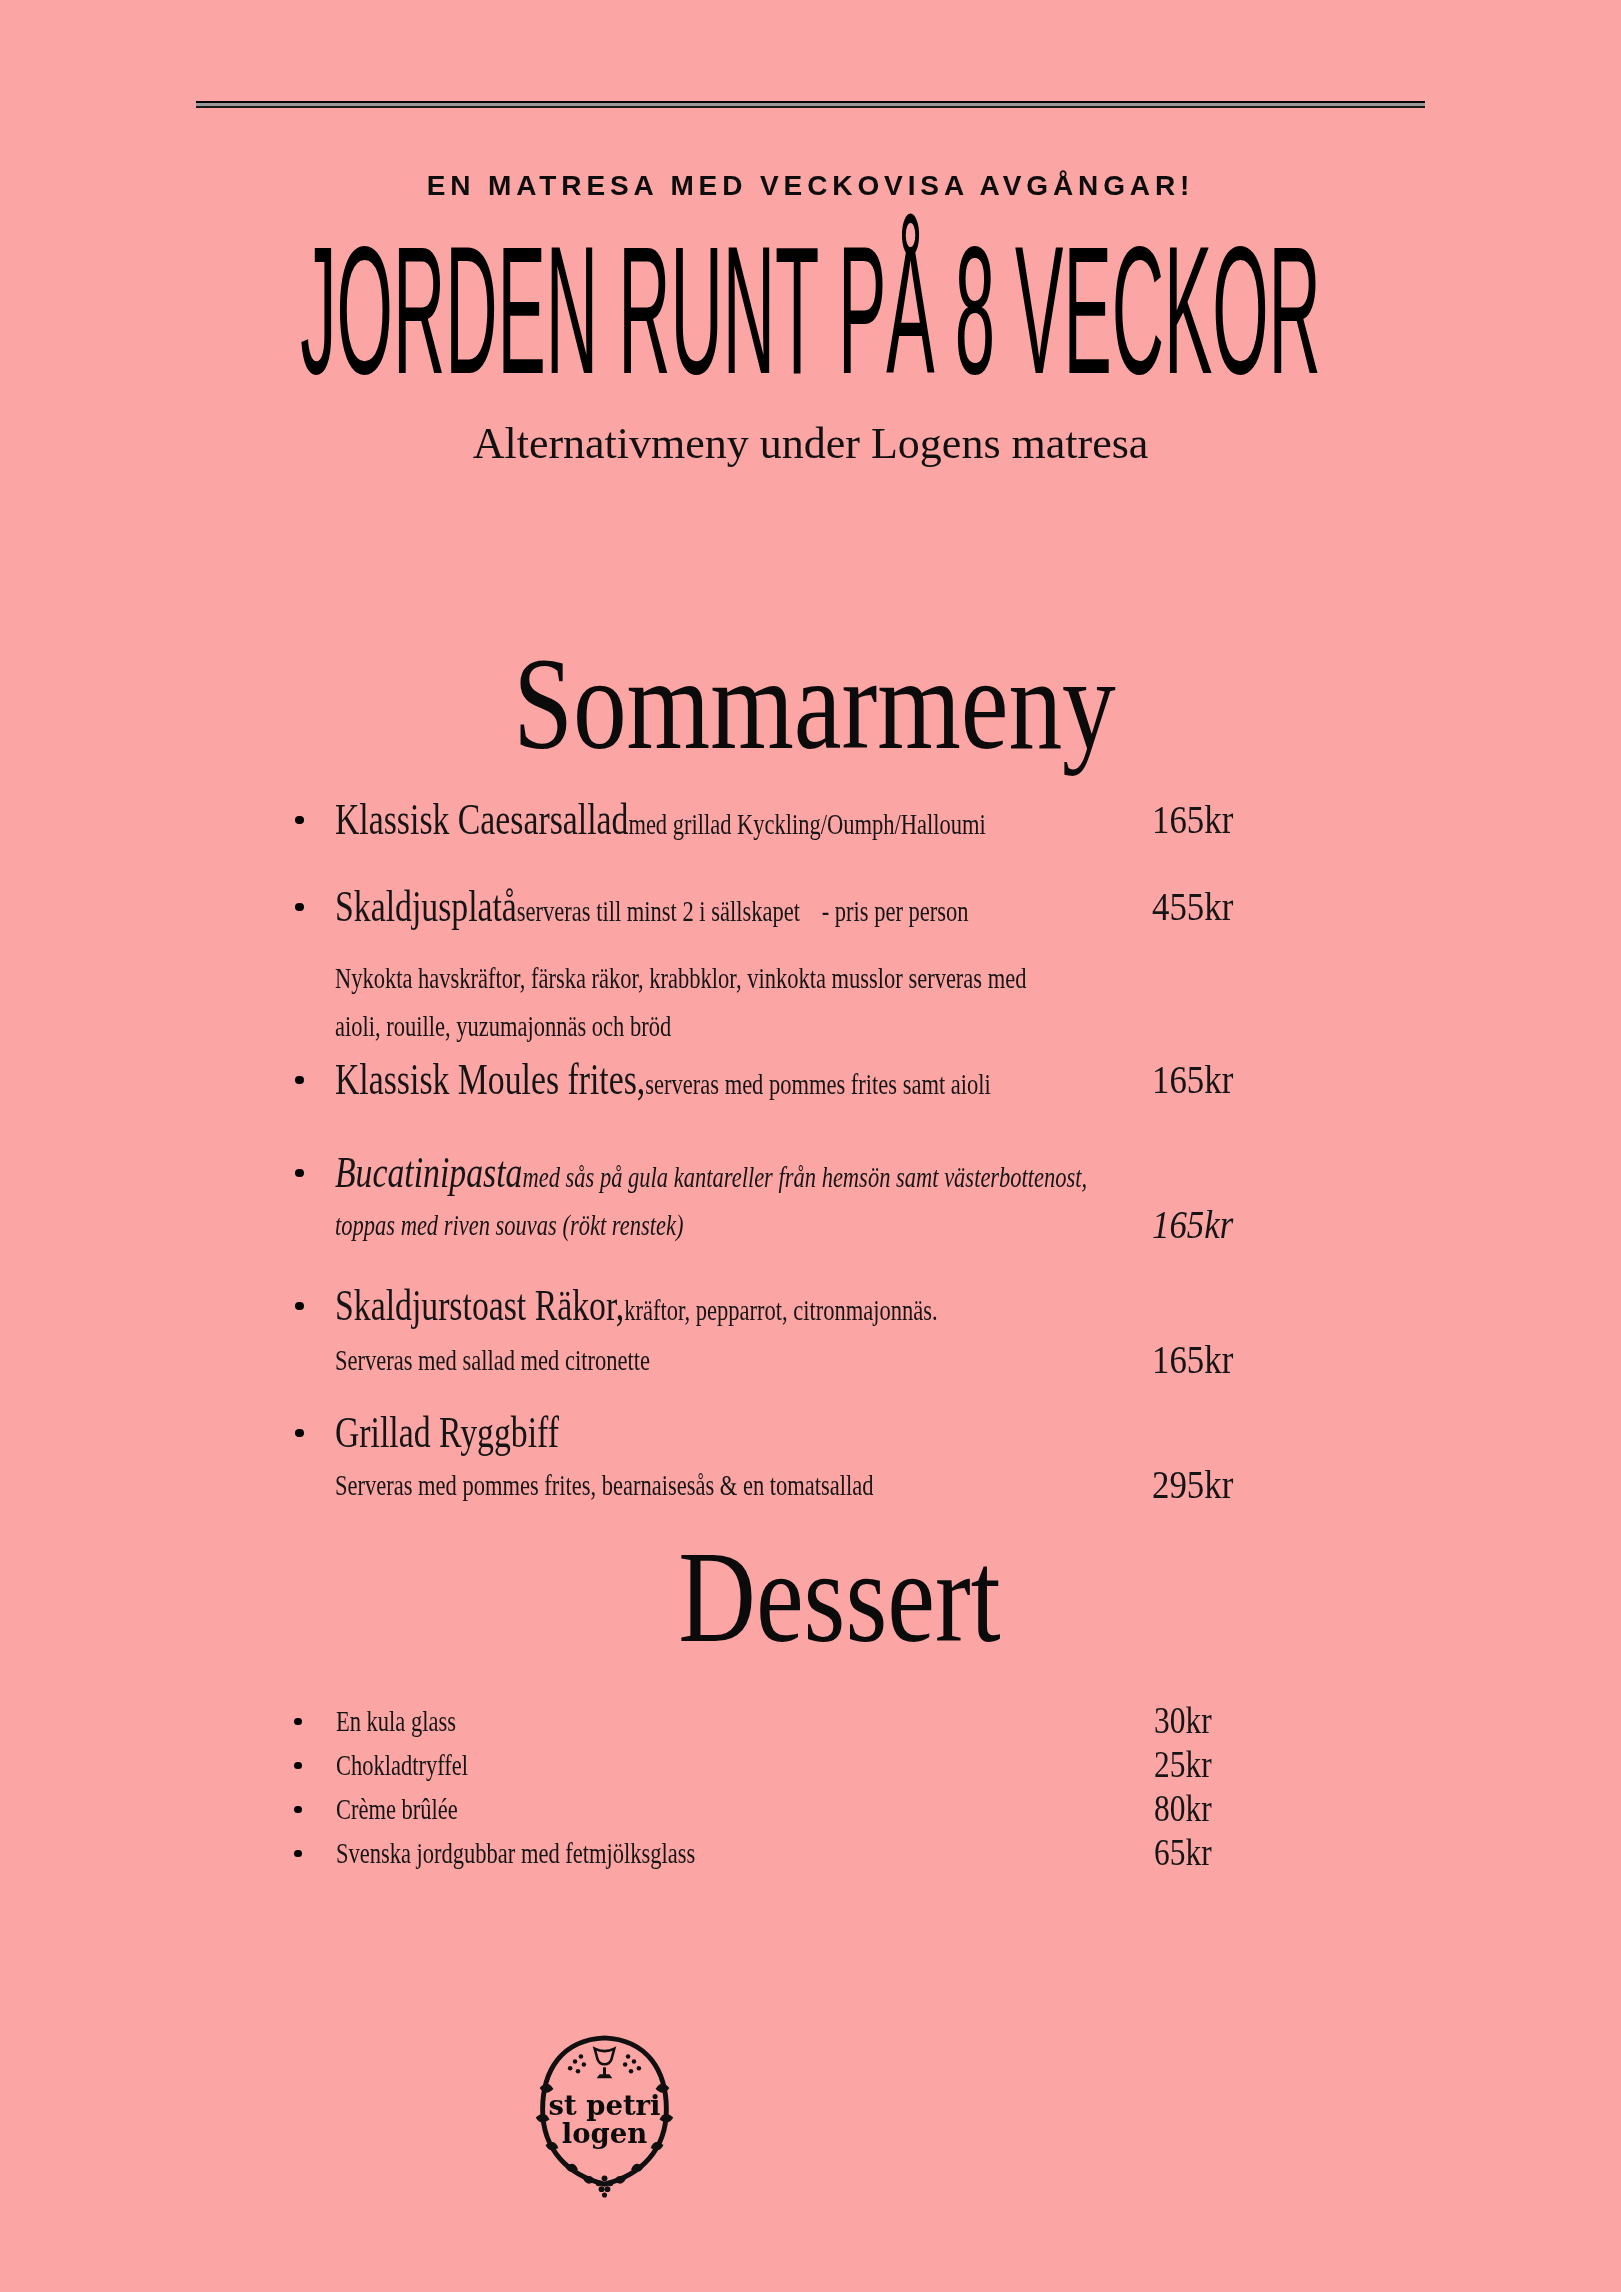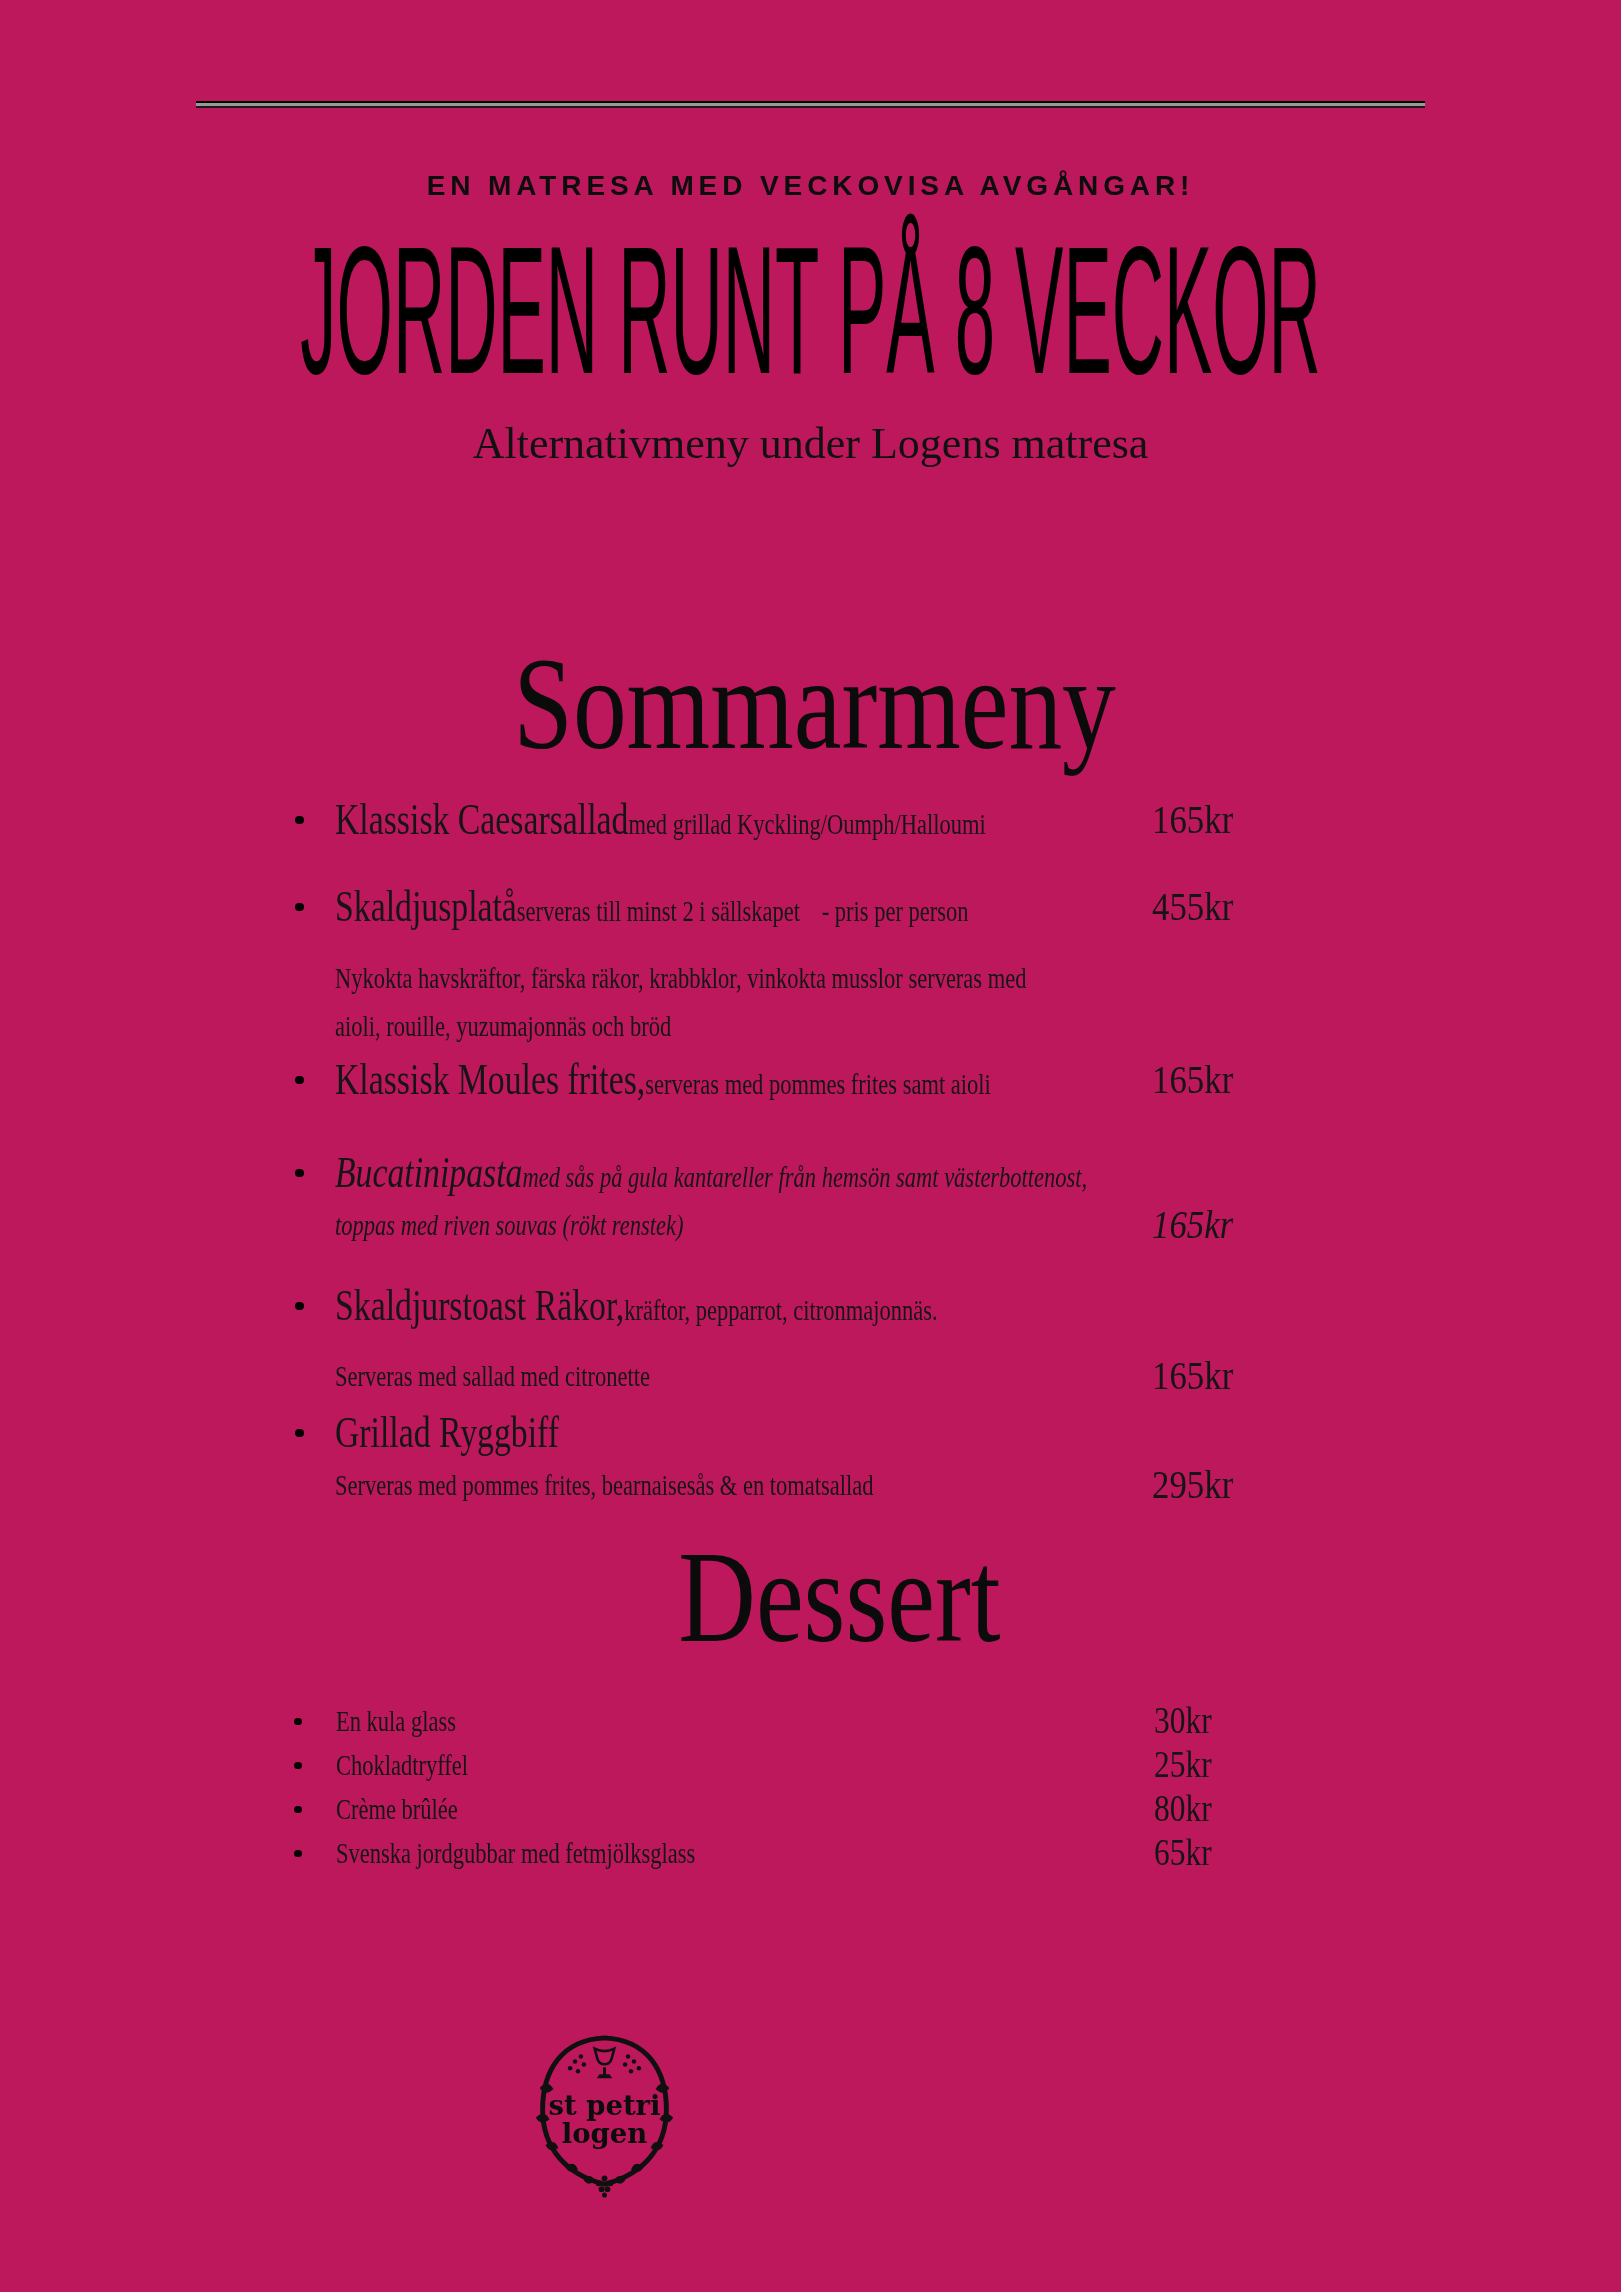--- a/index.html
+++ b/index.html
@@ -1,19 +1,19 @@
 <!DOCTYPE html>
 <html><head>
 <meta charset="utf-8">
 <style>
   html,body{margin:0;padding:0;background:#ffffff;}
   #page{
     position:relative;
     width:1621px;height:2293px;
-    background:#be185d;
+    background:#fca5a5;
     font-family:"Liberation Serif", serif;
     color:#151515;
     overflow:hidden;
   }
   
   #rule{
     position:absolute;top:101px;left:196px;width:1229px;height:2.9px;
     background:#9a9a9a;
     border-top:2.9px solid #000;
     border-bottom:2.9px solid #1a1a1a;
@@ -66,21 +66,21 @@
   .inl{font-size:30px;}
   .note{margin-left:29px;}
   .dtx{font-size:30px;}
   .price{
     position:absolute;left:858px;top:0;
     font-size:41px;line-height:43px;
     display:inline-block;transform:scaleX(.85);transform-origin:0 50%;
     white-space:nowrap;
   }
   .m7{margin-top:19px;}
-  .m2{margin-top:18px;}
+  .m2{margin-top:2px;}
   #it1{top:798px;} #it2{top:885px;} #it3{top:1058px;}
   #it4{top:1151px;font-style:italic;} #it5{top:1284px;} #it6{top:1411px;}
   
   #dlist{position:absolute;left:294px;right:157px;top:1699px;}
   .drow{position:relative;height:44px;line-height:44px;padding-left:42px;white-space:nowrap;}
   .ddot{
     position:absolute;left:0;top:18.6px;width:7.8px;height:7.8px;
     border-radius:50%;background:#000;
   }
   .dname{font-size:30px;}

